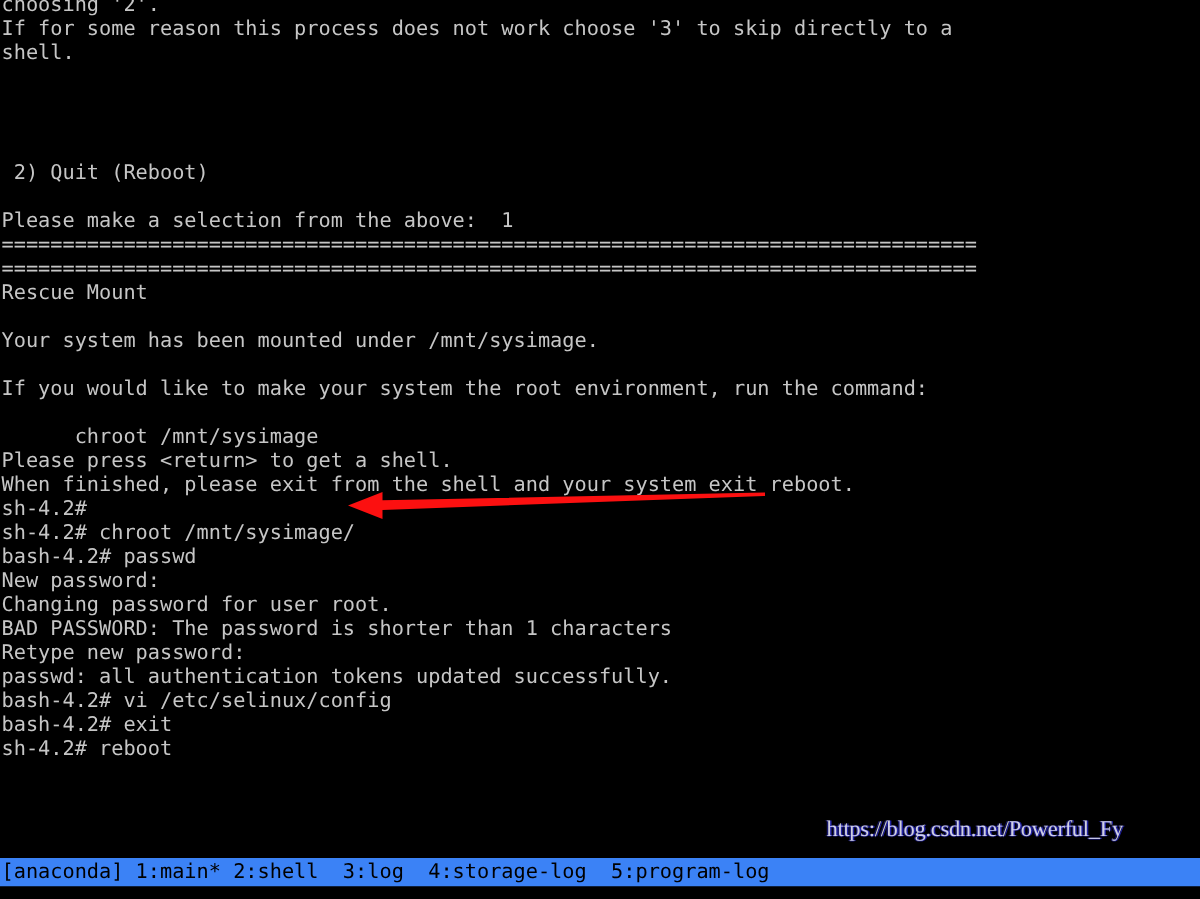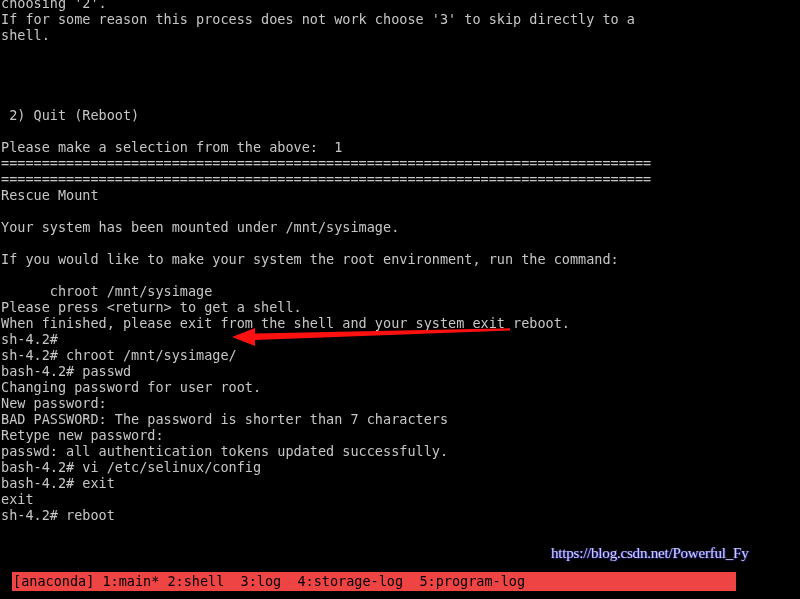--- a/index.html
+++ b/index.html
@@ -39,25 +39,25 @@
     left: 228px;
     top: 320px;
     width: 290px;
     height: 30px;
     pointer-events: none;
   }
 
   
   #status-bar {
     position: absolute;
-    left: 12px;
+    left: 0;
     top: 572px;
-    width: 724px;
+    width: 800px;
     height: 19px;
-    background: #ef4444;
+    background: #3b82f6;
   }
   #status-bar-text {
     position: absolute;
     left: 1px;
     top: 0px;
     height: 19px;
     line-height: 19px;
     font-size: 13.5px;
     color: #000000;
     white-space: pre;
@@ -112,28 +112,27 @@
     <div class="line">Your system has been mounted under /mnt/sysimage.</div>
     <div class="line blank"></div>
     <div class="line">If you would like to make your system the root environment, run the command:</div>
     <div class="line blank"></div>
     <div class="line">      chroot /mnt/sysimage</div>
     <div class="line">Please press &lt;return&gt; to get a shell.</div>
     <div class="line">When finished, please exit from the shell and your system exit reboot.</div>
     <div class="line">sh-4.2# </div>
     <div class="line">sh-4.2# chroot /mnt/sysimage/</div>
     <div class="line">bash-4.2# passwd</div>
+    <div class="line">New password:</div>
     <div class="line">Changing password for user root.</div>
-    <div class="line">New password:</div>
-    <div class="line">BAD PASSWORD: The password is shorter than 7 characters</div>
+    <div class="line">BAD PASSWORD: The password is shorter than 1 characters</div>
     <div class="line">Retype new password:</div>
     <div class="line">passwd: all authentication tokens updated successfully.</div>
     <div class="line">bash-4.2# vi /etc/selinux/config</div>
     <div class="line">bash-4.2# exit</div>
-    <div class="line">exit</div>
     <div class="line">sh-4.2# reboot</div>
   </div>
 
   <svg id="arrow-annotation" viewBox="0 0 290 30" width="290" height="30">
     <polygon points="4,17 27,8 27,13.5 282,8.3 282,10.6 27,20 27,26" fill="#fc1010"></polygon>
   </svg>
 
   <div id="status-bar">
     <div id="status-bar-text">[anaconda] 1:main* 2:shell  3:log  4:storage-log  5:program-log</div>
   </div>

